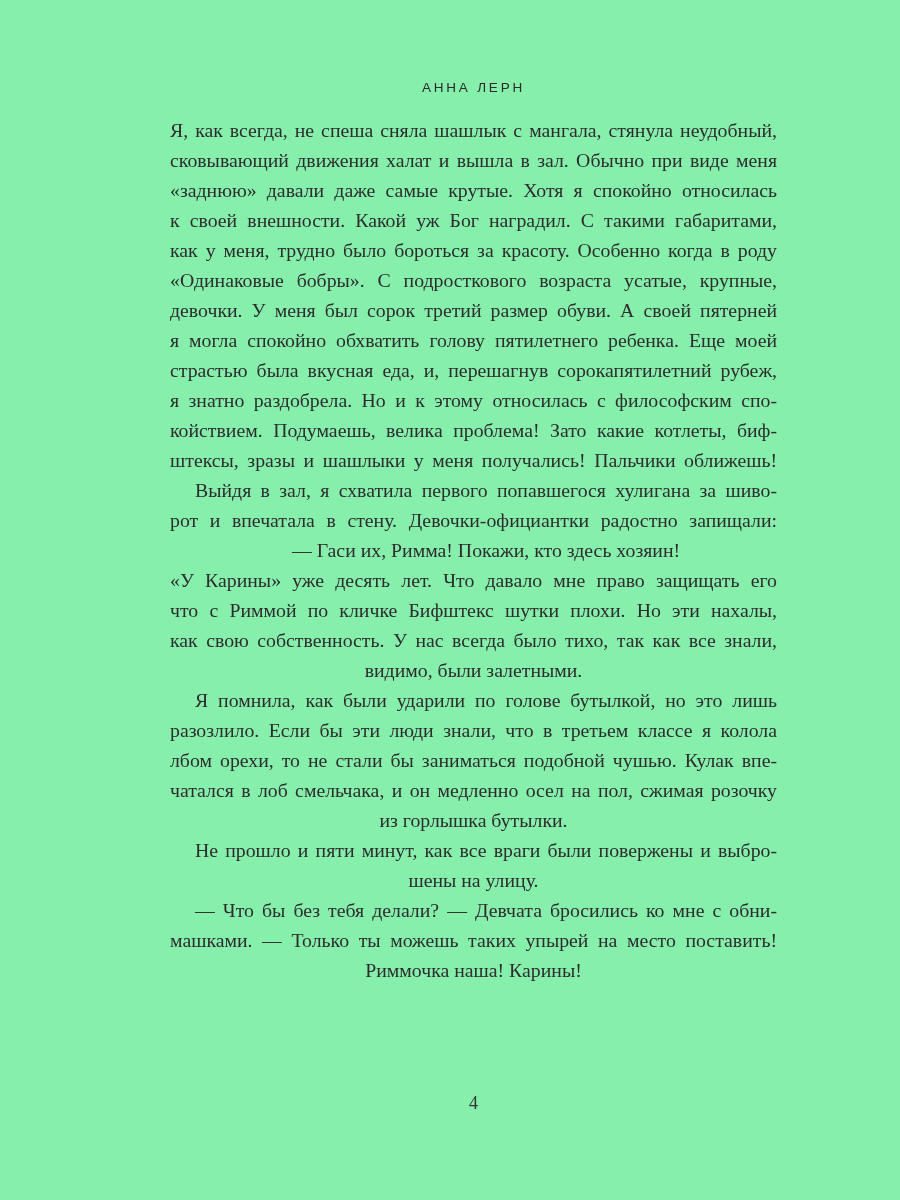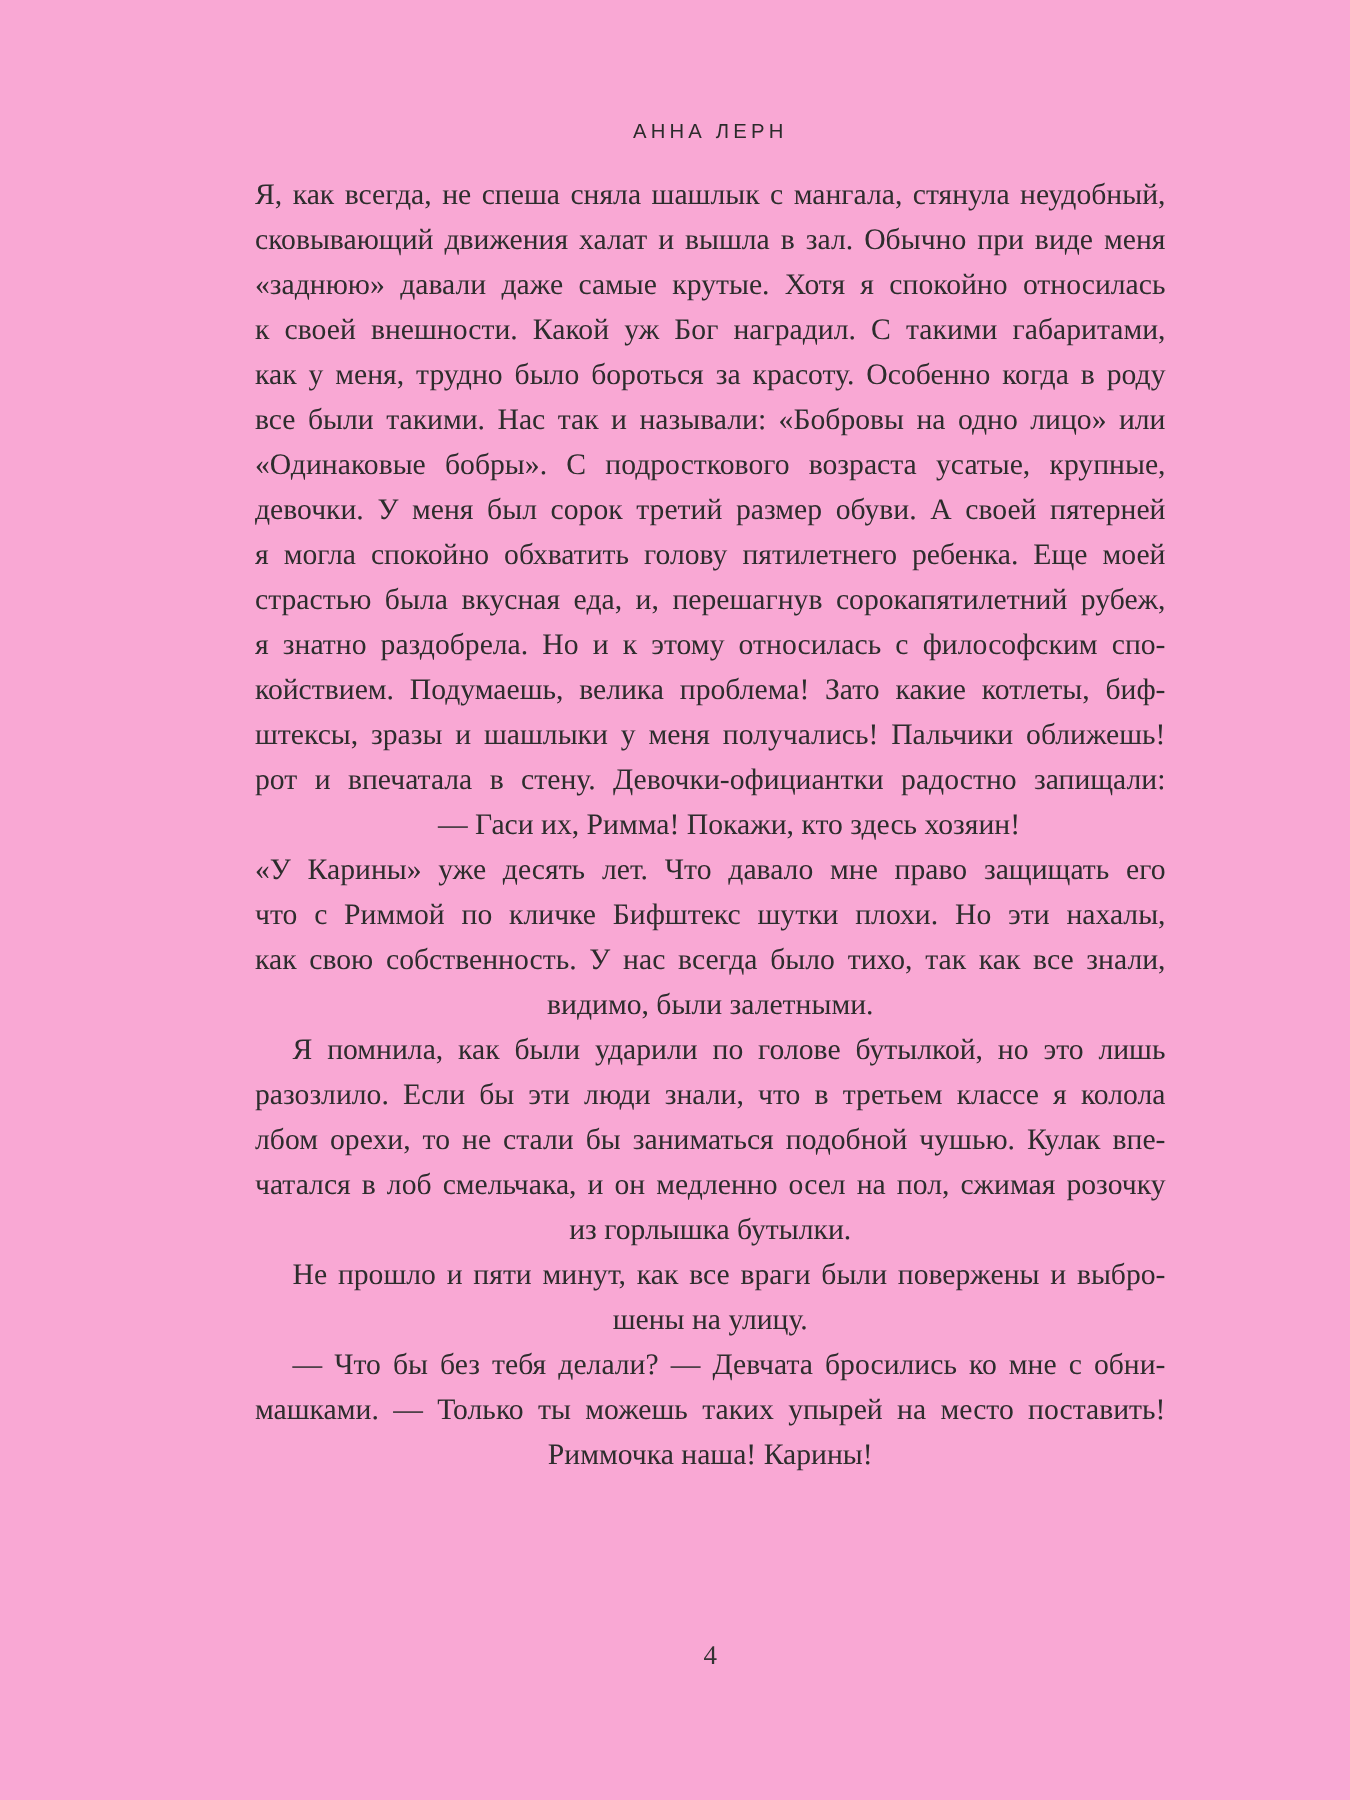--- a/index.html
+++ b/index.html
@@ -4,21 +4,21 @@
 <style>
   html, body {
     margin: 0;
     padding: 0;
     background: #ffffff;
   }
   .page {
     position: relative;
     width: 900px;
     height: 1200px;
-    background: #f9a8d4;
+    background: #86efac;
     overflow: hidden;
     font-family: "Liberation Serif", "DejaVu Serif", serif;
   }
   .running-head {
     position: absolute;
     top: 80px;
     left: 170px;
     width: 607px;
     text-align: center;
     font-family: "Liberation Sans", "DejaVu Sans", sans-serif;
@@ -63,28 +63,28 @@
 
 <div class="page">
   <div class="running-head">АННА ЛЕРН</div>
 
   <div class="body-text" id="text-block">
       <div class="line j">Я, как всегда, не спеша сняла шашлык с мангала, стянула неудобный,</div>
       <div class="line j">сковывающий движения халат и вышла в зал. Обычно при виде меня</div>
       <div class="line j">«заднюю» давали даже самые крутые. Хотя я спокойно относилась</div>
       <div class="line j">к своей внешности. Какой уж Бог наградил. С такими габаритами,</div>
       <div class="line j">как у меня, трудно было бороться за красоту. Особенно когда в роду</div>
-      <div class="line j">все были такими. Нас так и называли: «Бобровы на одно лицо» или</div>
       <div class="line j">«Одинаковые бобры». С подросткового возраста усатые, крупные,</div>
       <div class="line j">девочки. У меня был сорок третий размер обуви. А своей пятерней</div>
       <div class="line j">я могла спокойно обхватить голову пятилетнего ребенка. Еще моей</div>
       <div class="line j">страстью была вкусная еда, и, перешагнув сорокапятилетний рубеж,</div>
       <div class="line j">я знатно раздобрела. Но и к этому относилась с философским спо-</div>
       <div class="line j">койствием. Подумаешь, велика проблема! Зато какие котлеты, биф-</div>
       <div class="line j">штексы, зразы и шашлыки у меня получались! Пальчики оближешь!</div>
+      <div class="line j i">Выйдя в зал, я схватила первого попавшегося хулигана за шиво-</div>
       <div class="line j">рот и впечатала в стену. Девочки-официантки радостно запищали:</div>
       <div class="line i">— Гаси их, Римма! Покажи, кто здесь хозяин!</div>
       <div class="line j">«У Карины» уже десять лет. Что давало мне право защищать его</div>
       <div class="line j">что с Риммой по кличке Бифштекс шутки плохи. Но эти нахалы,</div>
       <div class="line j">как свою собственность. У нас всегда было тихо, так как все знали,</div>
       <div class="line">видимо, были залетными.</div>
       <div class="line j i">Я помнила, как были ударили по голове бутылкой, но это лишь</div>
       <div class="line j">разозлило. Если бы эти люди знали, что в третьем классе я колола</div>
       <div class="line j">лбом орехи, то не стали бы заниматься подобной чушью. Кулак впе-</div>
       <div class="line j">чатался в лоб смельчака, и он медленно осел на пол, сжимая розочку</div>

